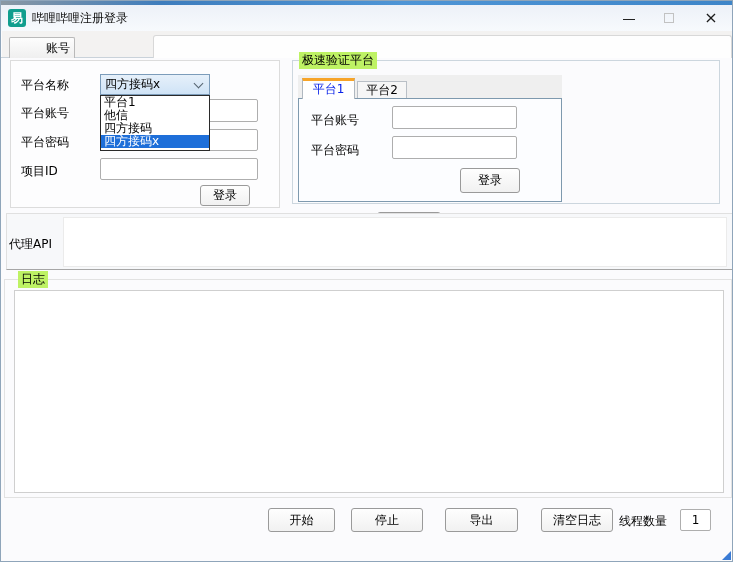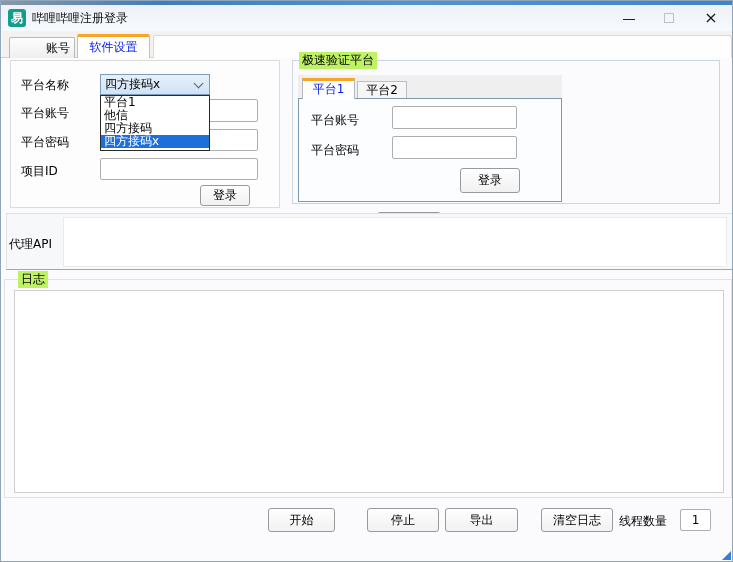--- a/index.html
+++ b/index.html
@@ -89,21 +89,20 @@
       </div>
     <div class="winbtn btn-close">
         <span class="closex">×</span>
       </div>
   </div>
 
   <div class="tabband"></div>
   <div class="pageline"></div>
   <div class="tabfiller"></div>
   <div class="tab1">账号信息</div>
-  <div class="tab2">软件设置</div>
 
   <div class="content">
 
     <div class="leftpanel">
       <div class="flabel" style="left:10px; top:16px;">平台名称</div>
       <div class="combo">
         <span>四方接码x</span>
         <span class="chev"></span>
       </div>
       <div class="ddlist">
@@ -143,21 +142,21 @@
       <div class="flabel" style="left:2px; top:22px; width:52px;">代理API</div>
       <textarea class="proxyinput" style=""></textarea>
     </div>
 
     <span class="grouplabel" style="left:16px; top:213px;">日志</span>
     <div class="loggroup">
       <div class="loglist"></div>
     </div>
 
     <button class="btn" style="left:266px; top:450px; width:67px; height:24px;">开始</button>
-    <button class="btn" style="left:349px; top:450px; width:72px; height:24px;margin-left:16px;">停止</button>
+    <button class="btn" style="left:349px; top:450px; width:72px; height:24px;">停止</button>
     <button class="btn" style="left:443px; top:450px; width:73px; height:24px;">导出</button>
     <button class="btn" style="left:539px; top:450px; width:72px; height:24px;">清空日志</button>
     <div class="flabel" style="left:617px; top:455px; width:58px;">线程数量</div>
     <input class="tinput" style="left: 678px; top: 451px; width: 31px; height: 22px; text-align: center;" value="1">
   </div>
 
   <div class="grip"></div>
 </div>
 
 </body></html>

